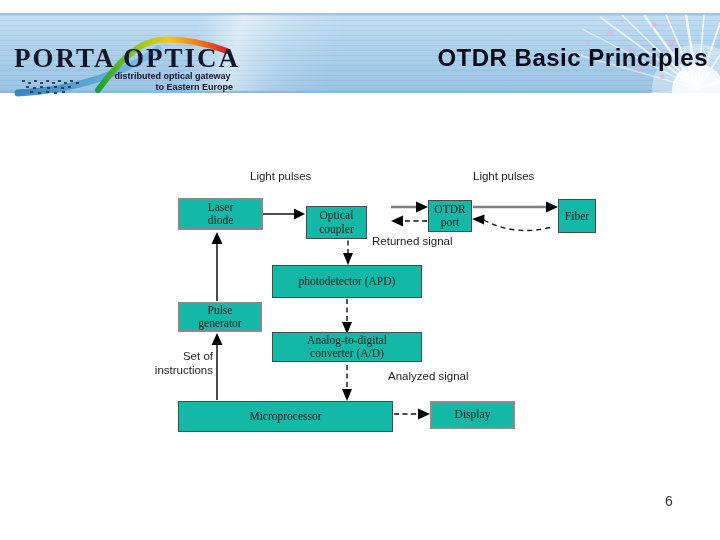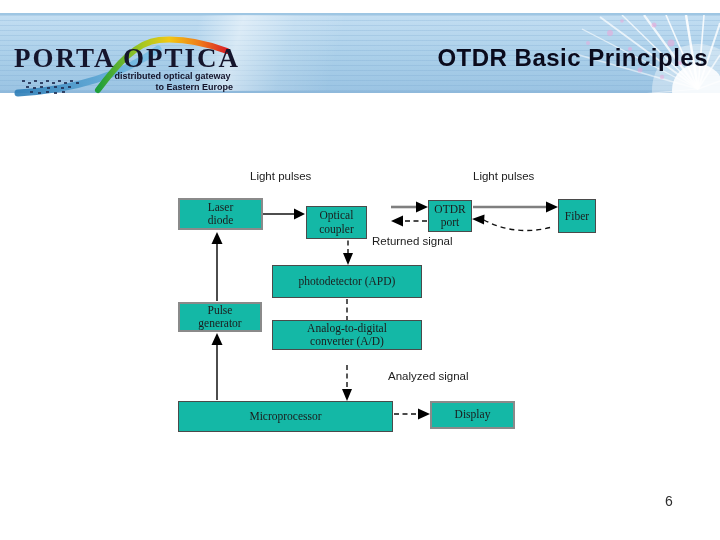--- a/index.html
+++ b/index.html
@@ -211,33 +211,37 @@
     <div class="dbox top-align" style="left:558px;top:199px;width:38px;height:34px;">
       <span>Fiber</span>
     </div>
     <div class="dbox" style="left:272px;top:265px;width:150px;height:33px;">
       <span>photodetector (APD)</span>
     </div>
     <div class="dbox gray2" style="left:178px;top:302px;width:84px;height:30px;">
       <span>Pulse</span>
       <span>generator</span>
     </div>
-    <div class="dbox" style="left:272px;top:320px;width:150px;height:30px;">
+    <div class="dbox" style="left:272px;top:332px;width:150px;height:30px;">
       <span>Analog-to-digital</span>
       <span>converter (A/D)</span>
     </div>
     <div class="dbox" style="left:178px;top:401px;width:215px;height:31px;">
       <span>Microprocessor</span>
     </div>
     <div class="dbox gray2" style="left:430px;top:401px;width:85px;height:28px;">
       <span>Display</span>
     </div>
 
     <div class="dlabel" style="left:250px;top:170px;">Light pulses</div>
     <div class="dlabel" style="left:473px;top:170px;">Light pulses</div>
     <div class="dlabel" style="left:356px;top:235px;margin-left:16px;">Returned signal</div>
     <div class="dlabel" style="left:525px;top:235px;">
     </div>
+    <div class="dlabel" style="left:148px;top:350px;width:65px;text-align:right;">
+      <span style="display:block;">Set of</span>
+      <span style="display:block;">instructions</span>
+    </div>
     <div class="dlabel" style="left:388px;top:370px;">Analyzed signal</div>
   </div>
 
   <div class="page-num">6</div>
 </div>
 
 </body></html>

